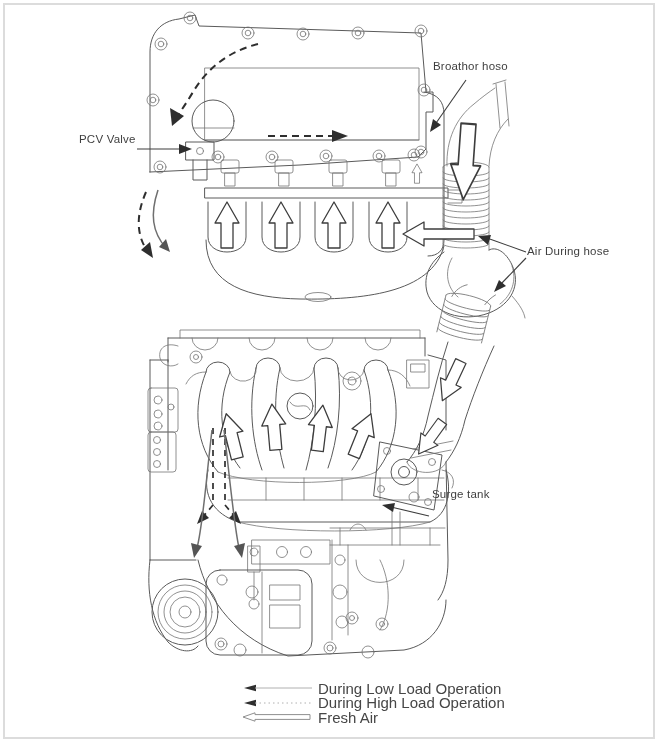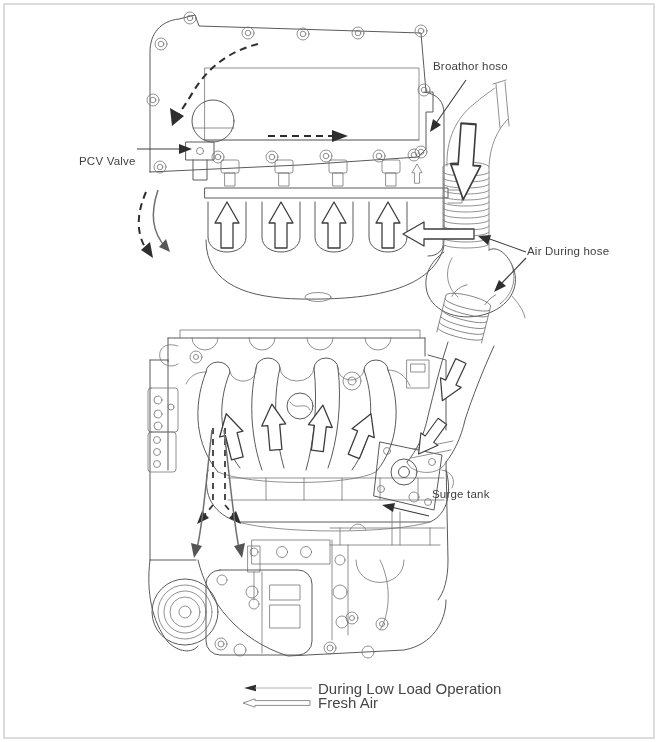--- a/index.html
+++ b/index.html
@@ -305,33 +305,40 @@
           <path class="leader" d="M526,258 L500,285"></path>
           <path class="ah" d="M494,292 L499,280 L506,286 Z"></path>
         </g>
       <g>
           <path class="leader" d="M429,516 L391,507"></path>
           <path class="ah" d="M382,505 L395,503 L393,512 Z"></path>
         </g>
     </g>
   </svg>
 
-  <div class="lbl" style="left:79px;top:155px">PCV Valve</div>
+  <div class="lbl" style="left:79px;top:133px">PCV Valve</div>
   <div class="lbl" style="left:433px;top:60px">Broathor hoso</div>
   <div class="lbl" style="left:527px;top:245px">Air During hose</div>
   <div class="lbl" style="left:432px;top:488px">Surge tank</div>
 
   <div class="legend">
     <div class="lrow">
       <svg class="sym" viewBox="0 0 74 12">
         <path d="M3,6 L15,2.8 L15,9.2 Z" fill="#2f2f2f"></path>
         <line x1="14" y1="6" x2="71" y2="6" stroke="#b0b0b0" stroke-width="1"></line>
       </svg>
       <span class="ltext">During Low Load Operation</span>
     </div>
     <div class="lrow">
       <svg class="sym" viewBox="0 0 74 12">
+        <path d="M3,6 L15,2.8 L15,9.2 Z" fill="#2f2f2f"></path>
+        <line x1="14" y1="6" x2="71" y2="6" stroke="#b0b0b0" stroke-width="1" stroke-dasharray="1.5 3"></line>
+      </svg>
+      <span class="ltext">During High Load Operation</span>
+    </div>
+    <div class="lrow">
+      <svg class="sym" viewBox="0 0 74 12">
         <path d="M2,6 L14,1.8 L14,3.6 L69,3.6 L69,8.4 L14,8.4 L14,10.2 Z" fill="#fff" stroke="#8f8f8f" stroke-width="1"></path>
       </svg>
       <span class="ltext">Fresh Air</span>
     </div>
   </div>
 </div>
 
 </body></html>

